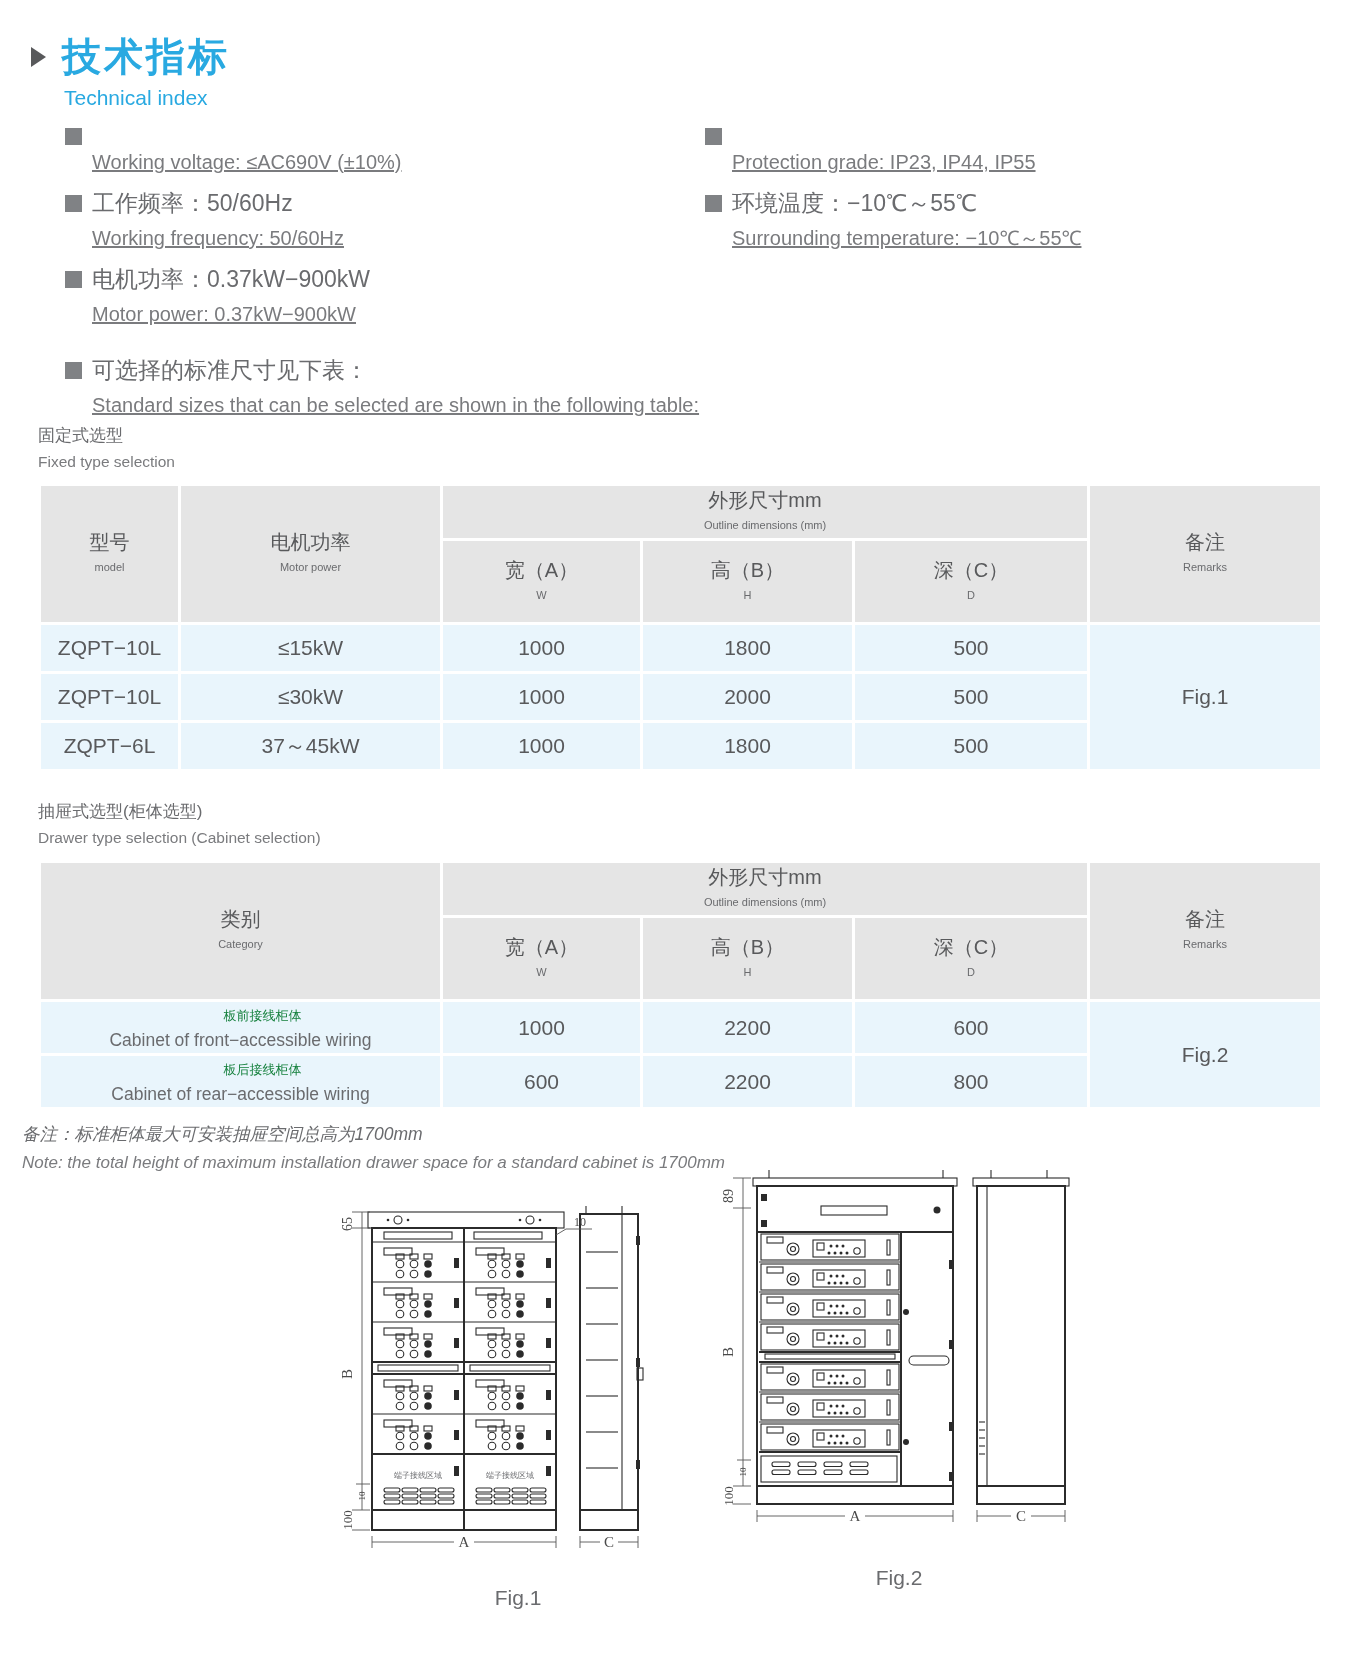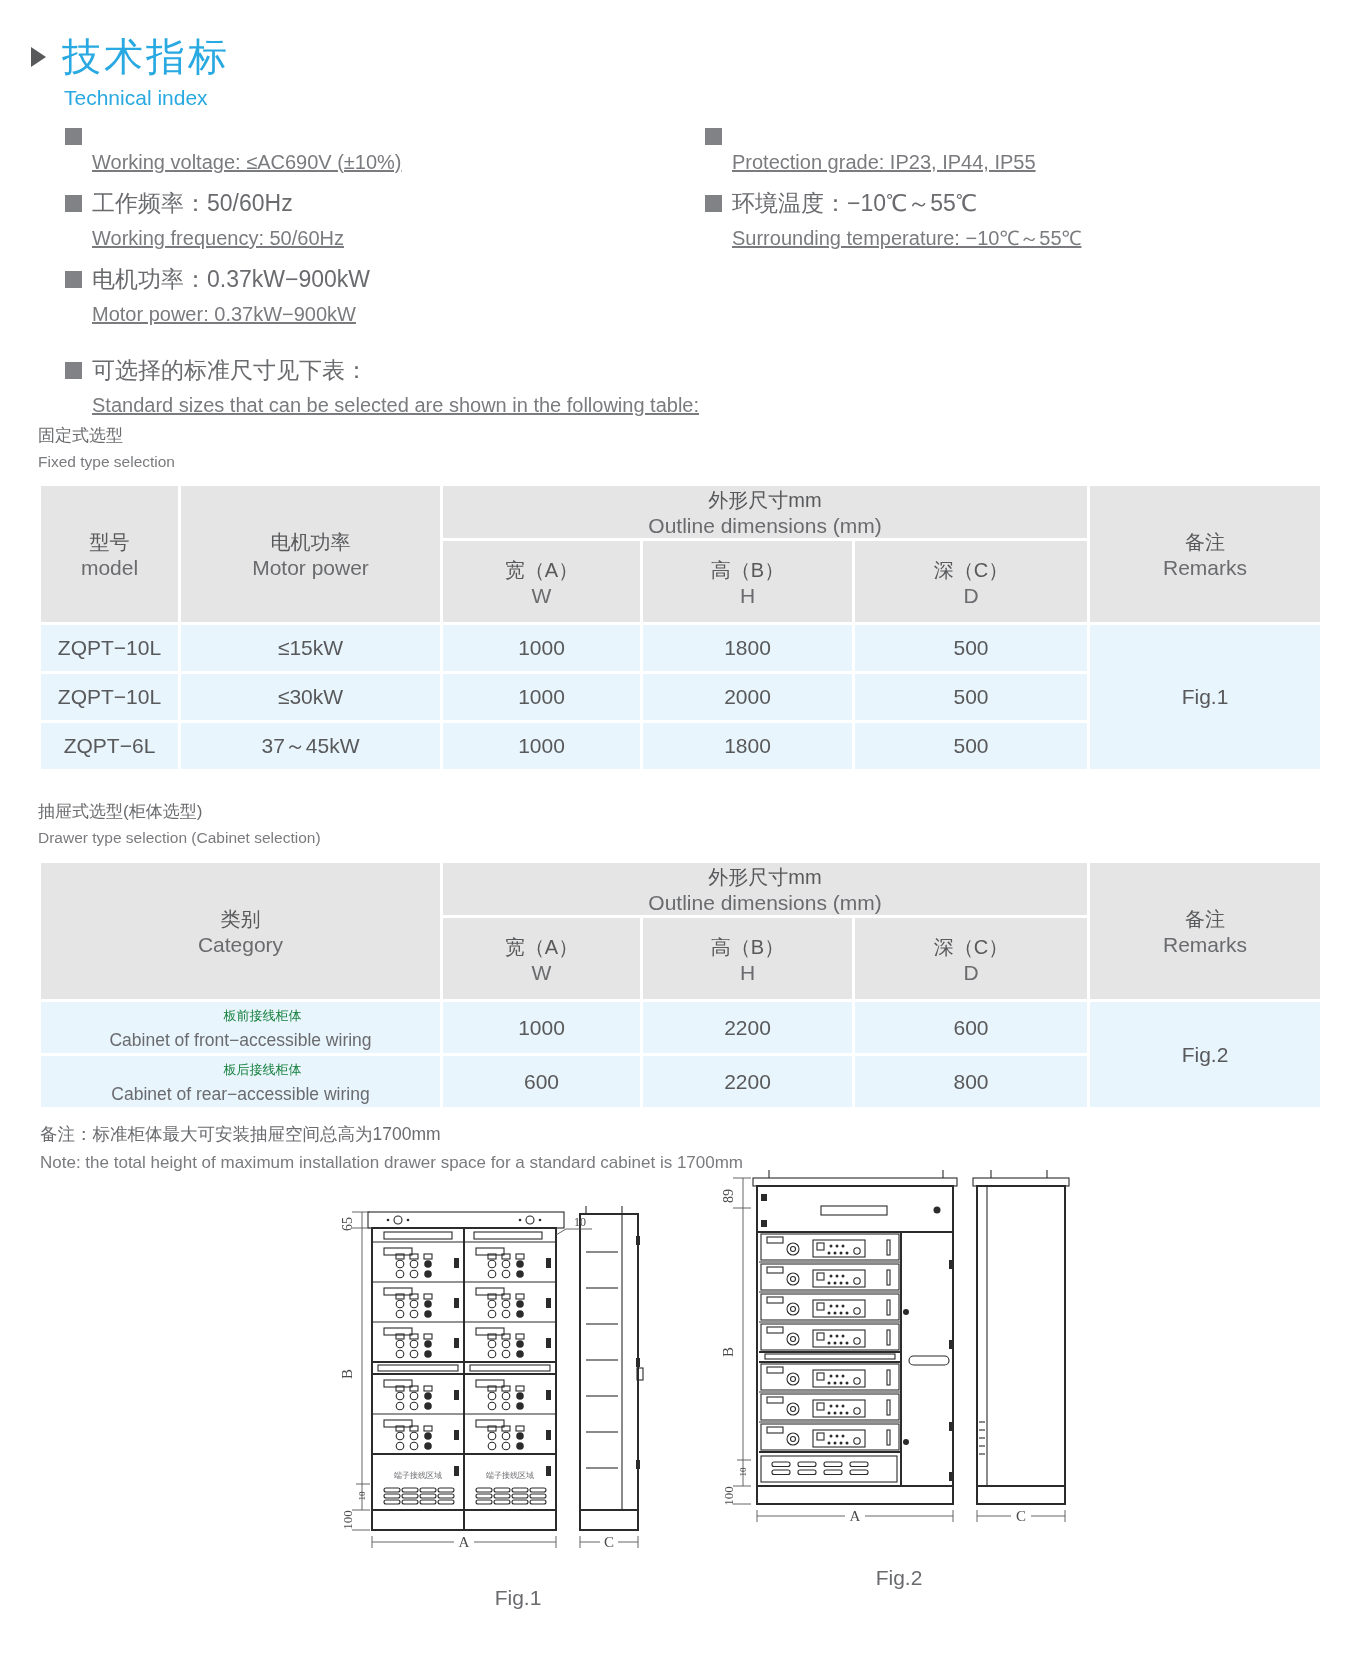--- a/index.html
+++ b/index.html
@@ -1,21 +1,21 @@
 <!DOCTYPE html>
 <html><head>
 <meta charset="utf-8">
 <style>
   html,body{margin:0;padding:0;background:#ffffff;}
   body{width:1357px;height:1660px;position:relative;font-family:"Liberation Sans",sans-serif;color:#6a6b6e;overflow:hidden;}
   .abs{position:absolute;}
 
   
   .title-arrow{position:absolute;left:31px;top:47px;width:0;height:0;border-left:15px solid #58595b;border-top:10px solid transparent;border-bottom:10px solid transparent;}
-  .title-cn{position:absolute;left:62px;top:30px;font-size:39px;color:#29a9e1;letter-spacing:3px;font-weight:400;}
+  .title-cn{position:absolute;left:62px;top:30px;font-size:39px;color:#29a9e1;letter-spacing:3px;font-weight:700;}
   .title-en{position:absolute;left:64px;top:86px;font-size:21px;color:#29a9e1;}
 
   
   .specs{position:absolute;left:65px;top:128px;width:1245px;display:flex;}
   .spec-col-left{width:640px;}
   .spec-col-right{flex:1;}
   .spec-item{margin-bottom:6px;}
   .spec-cn{display:flex;align-items:center;font-size:23px;color:#6a6b6e;line-height:36px;}
   .bullet{width:17px;height:17px;background:#808285;margin-right:10px;flex:0 0 auto;}
   .spec-en{margin-left:27px;font-size:20px;color:#7a7b7e;line-height:34px;text-decoration:underline;}
@@ -30,31 +30,31 @@
 
   
   table{border-collapse:collapse;table-layout:fixed;}
   .spec-table{position:absolute;left:38px;width:1282px;}
   .t1{top:483px;}
   .t2{top:860px;}
   .spec-table th,.spec-table td{border:3px solid #ffffff;text-align:center;vertical-align:middle;padding:0;}
   .spec-table th{background:#e5e5e5;font-weight:normal;}
   .spec-table td{background:#e9f5fc;}
   .hcn{font-size:20px;color:#58595b;line-height:27px;}
-  .hen{font-size:21px;color:#6a6b6e;line-height:23px;}
+  .hen{font-size:11px;color:#6a6b6e;line-height:23px;}
   .cell-val{font-size:21px;color:#58595b;}
   .cell-cn{font-size:13px;color:#15803d;line-height:26px;margin-left:44px;}
   .cell-en{font-size:17.5px;color:#6a6b6e;line-height:23px;}
   .row-h1{height:55px;}
   .row-h2{height:84px;}
   .row-body{height:49px;}
   .row-body2{height:54px;}
 
   
-  .note{position:absolute;left:40px;top:1122px;}
+  .note{position:absolute;left:22px;top:1122px;font-style:italic;}
   .note-cn{font-size:17.5px;color:#6a6b6e;}
   .note-en{font-size:17px;color:#7a7b7e;margin-top:7px;}
 
   
   .fig1-wrap{position:absolute;left:322px;top:1198px;width:392px;}
   .fig2-wrap{position:absolute;left:703px;top:1160px;width:392px;}
   .fig-caption{text-align:center;font-size:21px;color:#6a6b6e;}
   .fig1-wrap .fig-caption{margin-top:26px;}
   .fig2-wrap .fig-caption{margin-top:30px;}
 

